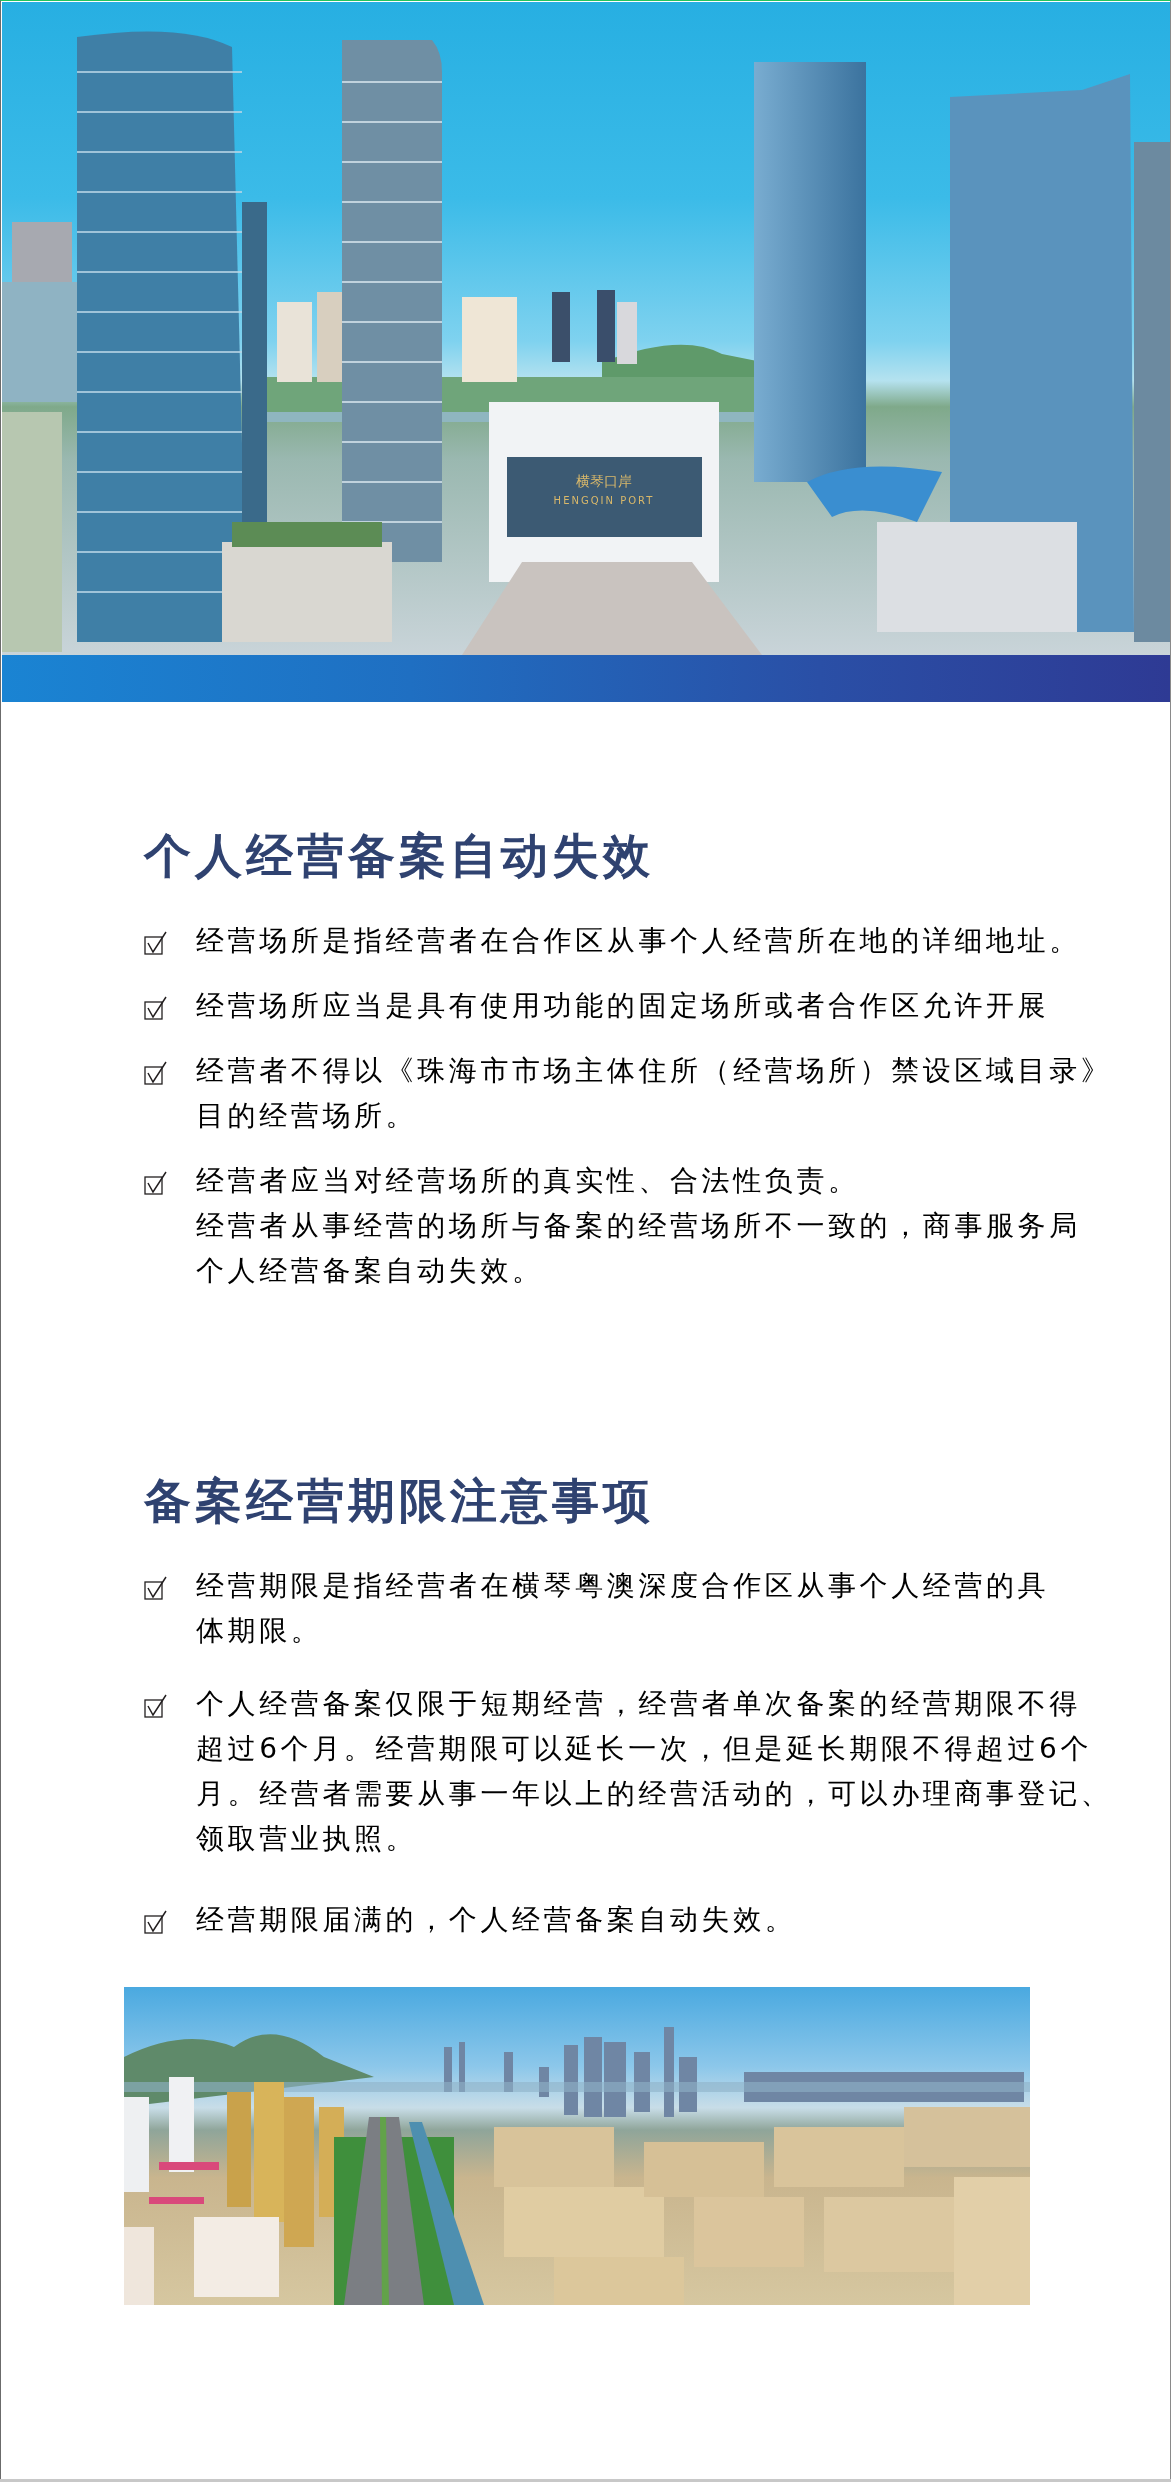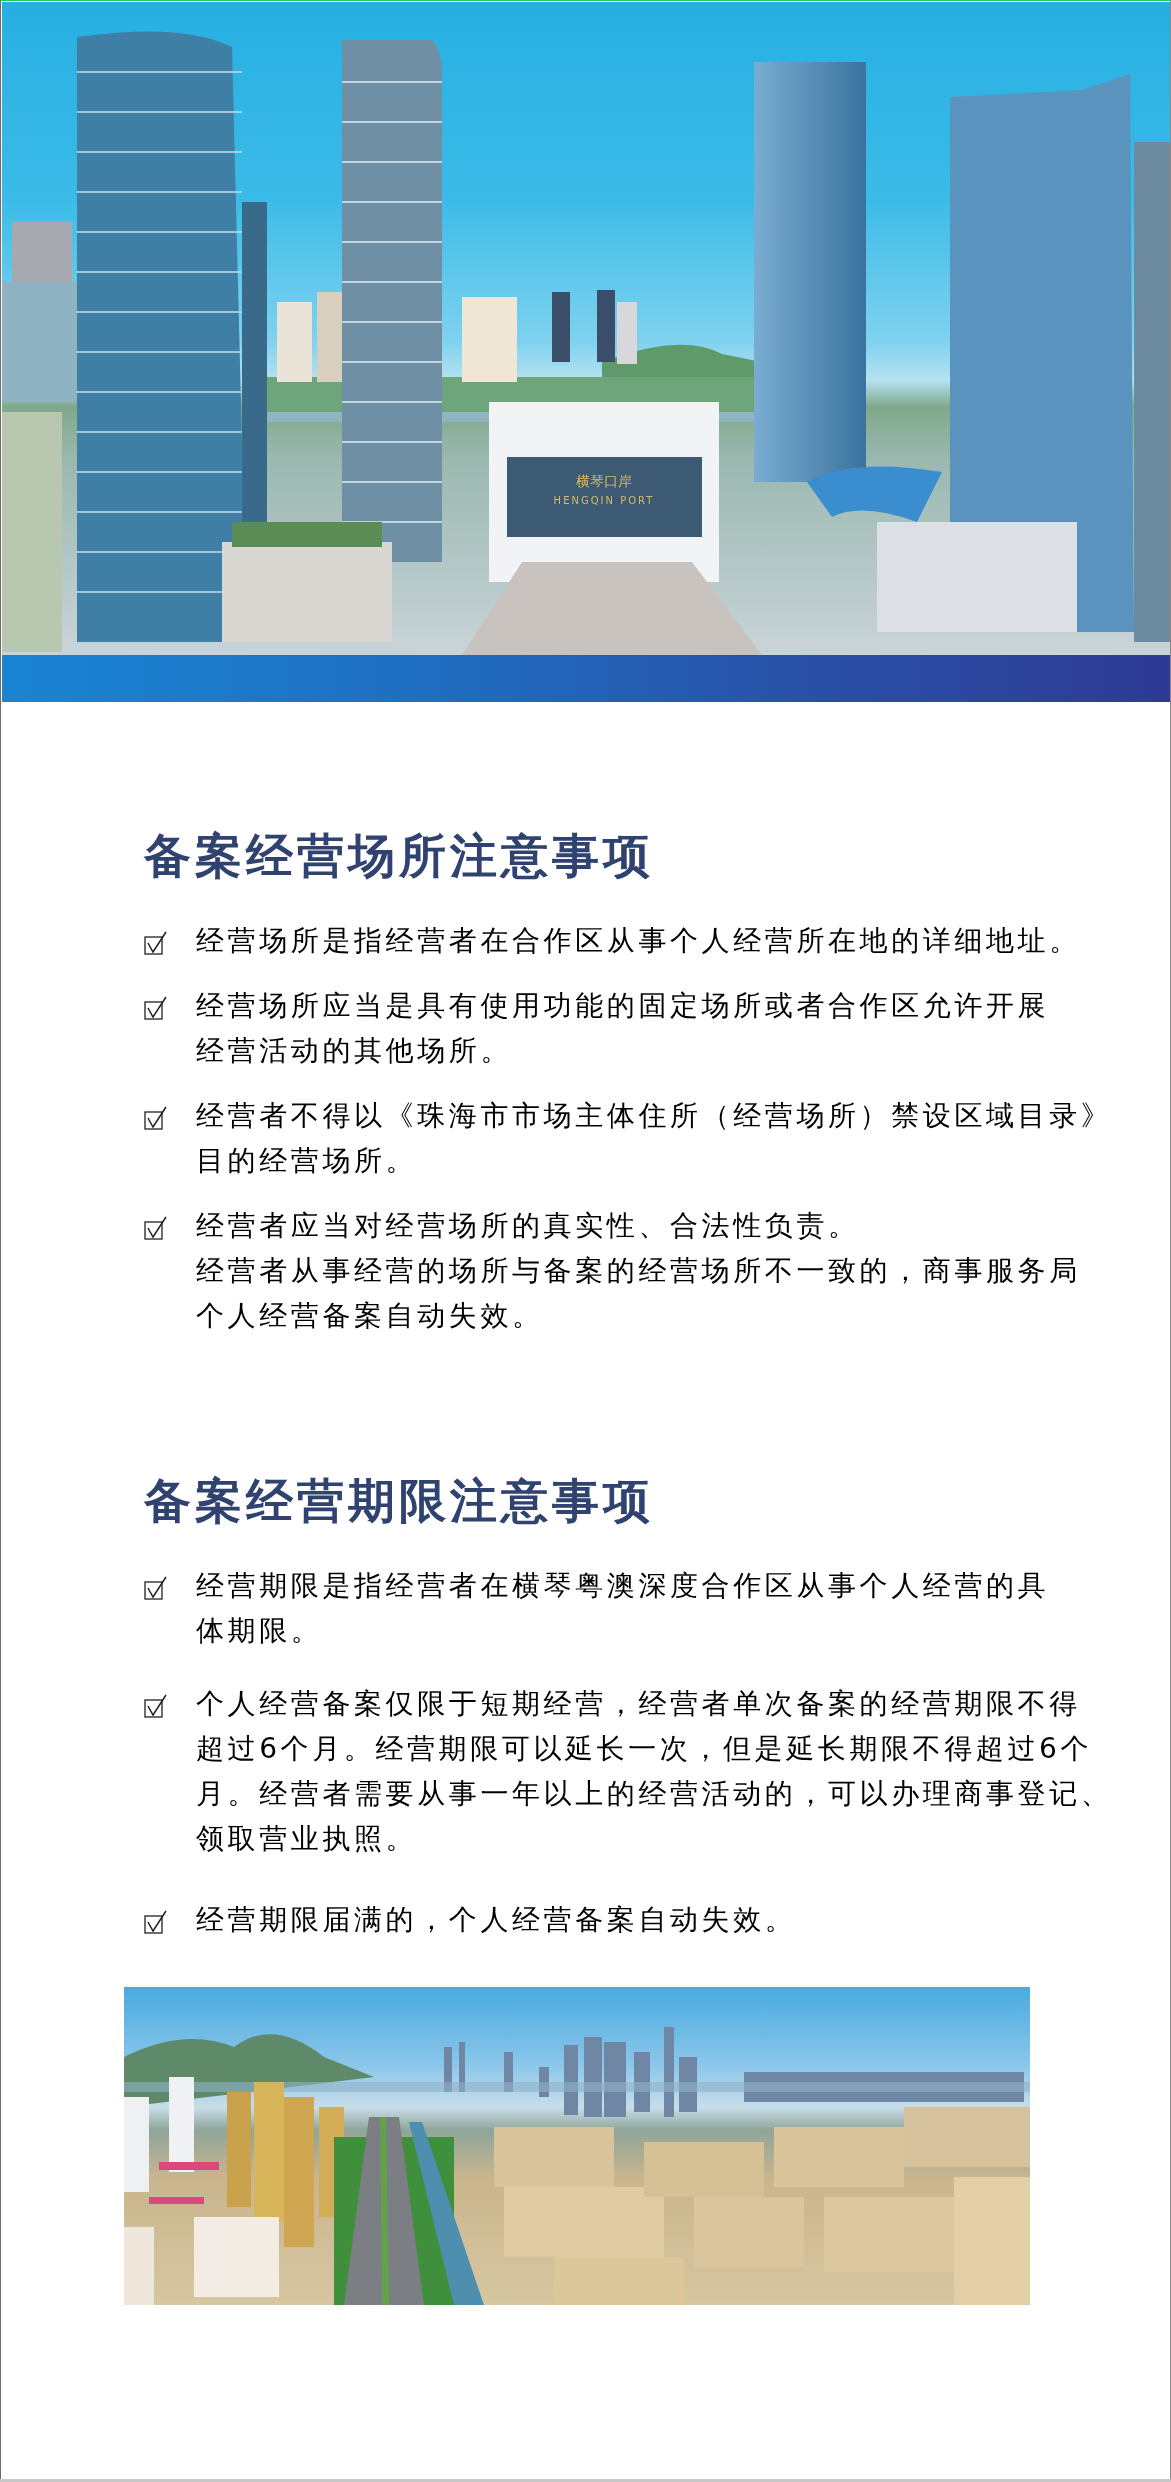--- a/index.html
+++ b/index.html
@@ -108,36 +108,35 @@
         <linearGradient id="glass" x1="0" y1="0" x2="1" y2="0">
           <stop offset="0" stop-color="#a7d3ef"></stop>
           <stop offset="1" stop-color="#2b5f8a"></stop>
         </linearGradient>
       </defs>
     </svg>
   </div>
   <div class="hero-band"></div>
 
   <div class="section" style="top:827px;">
-    <h2 class="section-title">备案经营场所注意事项</h2>
+    <h2 class="section-title">个人经营备案自动失效</h2>
     <ul class="items" style="margin-top:34px;">
       <li class="item" style="margin-bottom:20px;">
         <svg class="check" viewBox="0 0 24 26">
             <rect x="1" y="7" width="17" height="17" fill="none" stroke="#231f20" stroke-width="1.3"></rect>
             <path d="M4 13 L9 22 L22 2" fill="none" stroke="#231f20" stroke-width="1.5"></path>
           </svg>
         <span class="line">经营场所是指经营者在合作区从事个人经营所在地的详细地址。</span>
       </li>
       <li class="item" style="margin-bottom:20px;">
         <svg class="check" viewBox="0 0 24 26">
             <rect x="1" y="7" width="17" height="17" fill="none" stroke="#231f20" stroke-width="1.3"></rect>
             <path d="M4 13 L9 22 L22 2" fill="none" stroke="#231f20" stroke-width="1.5"></path>
           </svg>
         <span class="line">经营场所应当是具有使用功能的固定场所或者合作区允许开展</span>
-        <span class="line">经营活动的其他场所。</span>
       </li>
       <li class="item" style="margin-bottom:20px;">
         <svg class="check" viewBox="0 0 24 26">
             <rect x="1" y="7" width="17" height="17" fill="none" stroke="#231f20" stroke-width="1.3"></rect>
             <path d="M4 13 L9 22 L22 2" fill="none" stroke="#231f20" stroke-width="1.5"></path>
           </svg>
         <span class="line">经营者不得以《珠海市市场主体住所（经营场所）禁设区域目录》</span>
         <span class="line">目的经营场所。</span>
       </li>
       <li class="item">

